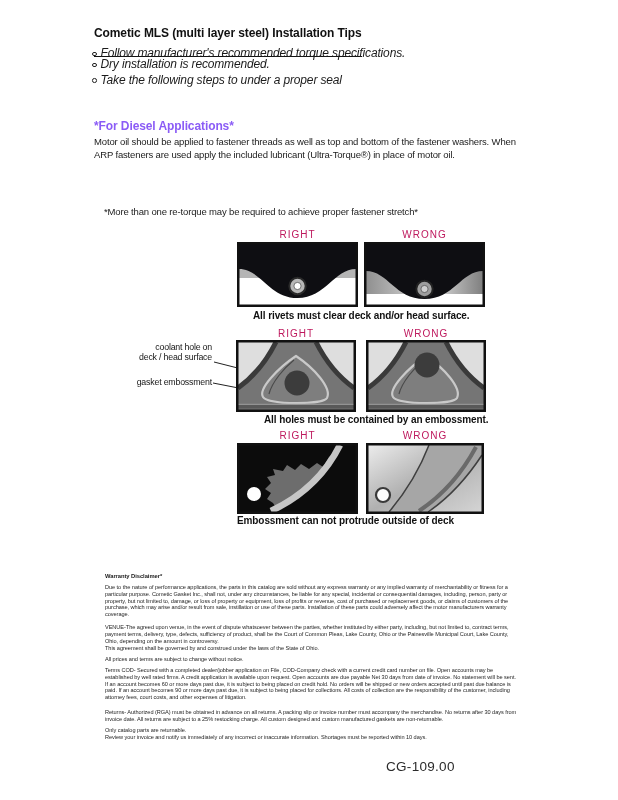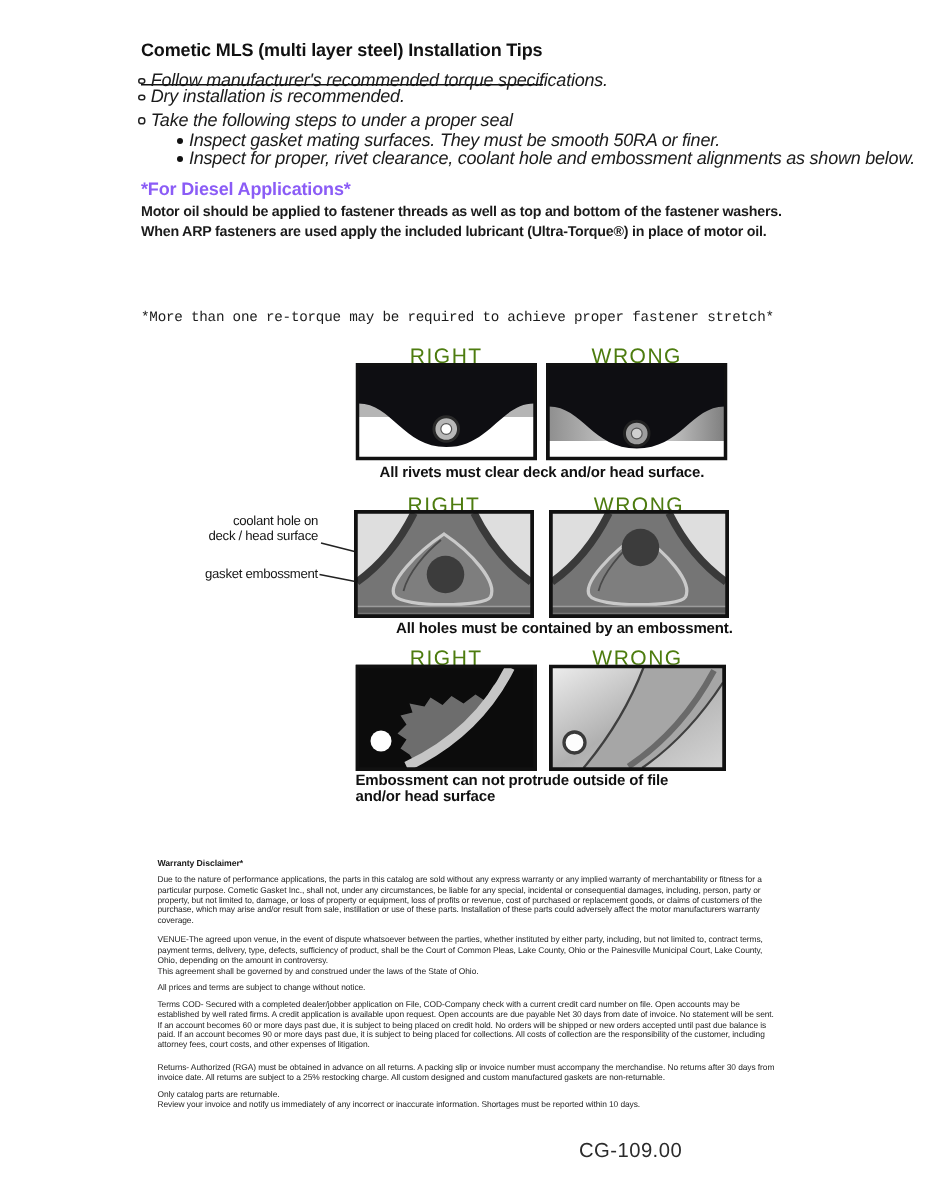--- a/index.html
+++ b/index.html
@@ -17,44 +17,42 @@
   .bullet-row { font-size:12px; letter-spacing:-0.15px; white-space:nowrap;font-style:italic; }
   .marker-o {
     display:inline-block; width:4.5px; height:4.5px; border:1px solid #222; border-radius:50%;
     margin-right:4px; position:relative; top:-1px; background:#fff;
   }
   .marker-f {
     display:inline-block; width:4px; height:4px; background:#111; border-radius:50%;
     margin-right:4px; position:relative; top:-1px;
   }
   .section-head { font-size:12px; font-weight:bold; letter-spacing:-0.1px; color:#8b5cf6; }
-  .rw-label { font-size:14px; letter-spacing:1px; color:#4d7c0f; text-align:center; width:121px; }
+  .rw-label { font-size:10px; letter-spacing:1px; color:#be185d; text-align:center; width:121px; }
   .caption { font-size:10px; font-weight:bold; letter-spacing:-0.1px; color:#111; line-height:10.5px; }
   .annot { font-size:8.8px; letter-spacing:-0.2px; line-height:9.6px; text-align:right; color:#161616; }
   .fine { font-size:5.6px; letter-spacing:-0.05px; line-height:6.8px; width:413px; color:#262626; }
   .fine-head { font-size:5.8px; font-weight:bold; color:#1a1a1a; }
   .pagenum { font-size:13.5px; letter-spacing:0.3px; color:#2b2b2b; }
   svg { display:block; }
 </style>
 </head>
 <body>
 
 <div class="page">
 
   <div class="abs title" style="left:94px; top:26px;">Cometic MLS (multi layer steel) Installation Tips</div>
 
   <div class="abs bullet-row" style="left:92px; top:46px;"><span class="marker-o"></span><span>Follow manufacturer's recommended torque specifications.</span></div>
   <div class="abs bullet-row" style="left:92px; top:57px;"><span class="marker-o"></span><span>Dry installation is recommended.</span></div>
   <div class="abs bullet-row" style="left:92px; top:72.5px;"><span class="marker-o"></span><span>Take the following steps to under a proper seal</span></div>
-  <div class="abs bullet-row" style="left:118px; top:85.5px;"><span class="marker-f"></span><span>Inspect gasket mating surfaces.  They must be smooth 50RA or finer.</span></div>
-  <div class="abs bullet-row" style="left:118px; top:97.5px;"><span class="marker-f"></span><span>Inspect for proper, rivet clearance, coolant hole and embossment alignments as shown below.</span></div>
 
   <div class="abs section-head" style="left:94px; top:119px;">*For Diesel Applications*</div>
-  <div class="abs body-txt" style="left:94px; top:136px; width:440px;font-weight:bold;">Motor oil should be applied to fastener threads as well as top and bottom of the fastener washers. When ARP fasteners are used apply the included lubricant (Ultra-Torque®) in place of motor oil.</div>
-  <div class="abs body-txt" style="left:94px; top:206px; width:440px;font-family:Liberation Mono, monospace;">*More than one re-torque may be required to achieve proper fastener stretch*</div>
+  <div class="abs body-txt" style="left:94px; top:136px; width:440px;">Motor oil should be applied to fastener threads as well as top and bottom of the fastener washers. When ARP fasteners are used apply the included lubricant (Ultra-Torque®) in place of motor oil.</div>
+  <div class="abs body-txt" style="left:104px; top:206px; width:440px;">*More than one re-torque may be required to achieve proper fastener stretch*</div>
 
   <div class="abs rw-label" style="left:237px; top:229px;">RIGHT</div>
   <div class="abs rw-label" style="left:364px; top:229px;">WRONG</div>
 
   <div class="abs" style="left:237px; top:242px;">
     <svg width="121" height="65" viewBox="0 0 121 65">
       <rect x="0" y="0" width="121" height="65" fill="#ffffff"></rect>
       <rect x="2" y="26" width="117" height="10" fill="#b5b5b5"></rect>
       <path d="M2,2 H119 V27 C97,27 89,56 60.5,56 C32,56 24,27 2,27 Z" fill="#0e0e12"></path>
       <circle cx="60.5" cy="44" r="8.2" fill="#b7b7b7" stroke="#2a2a2a" stroke-width="2"></circle>
@@ -153,22 +151,21 @@
       <rect x="0" y="0" width="118" height="71" fill="url(#steel3)"></rect>
       <path d="M63,2 H116 V14 C98,38 80,56 61,69 H23 C39,50 53,28 63,2 Z" fill="#a6a6a6"></path>
       <path d="M63,2 C53,28 39,50 23,69" stroke="#3f3f3f" stroke-width="1.5" fill="none"></path>
       <path d="M116,12 C99,38 81,56 62,69" stroke="#3f3f3f" stroke-width="1.5" fill="none"></path>
       <path d="M110,4 C95,32 77,52 53,68" stroke="#6a6a6a" stroke-width="4" fill="none"></path>
       <circle cx="17" cy="52" r="7" fill="#fdfdfd" stroke="#3a3a3a" stroke-width="2.2"></circle>
       <rect x="1.25" y="1.25" width="115.5" height="68.5" fill="none" stroke="#111111" stroke-width="2.5"></rect>
     </svg>
   </div>
   <div class="abs caption" style="left:237px; top:516px; width:270px;">
-    <div>Embossment can not protrude outside of file</div>
-    <div>and/or head surface</div>
+    <div>Embossment can not protrude outside of deck</div>
   </div>
 
   <div class="abs fine fine-head" style="left:105px; top:573px;">Warranty Disclaimer*</div>
   <div class="abs fine" style="left:105px; top:584px;">Due to the nature of performance applications, the parts in this catalog are sold without any express warranty or any implied warranty of merchantability or fitness for a particular purpose.  Cometic Gasket Inc., shall not, under any circumstances, be liable for any special, incidental or consequential damages, including, person, party or property, but not limited to, damage, or loss of property or equipment, loss of profits or revenue, cost of purchased or replacement goods, or claims of customers of the purchase, which may arise and/or result from sale, instillation or use of these parts.  Installation of these parts could adversely affect the motor manufacturers warranty coverage.</div>
   <div class="abs fine" style="left:105px; top:624px;">VENUE-The agreed upon venue, in the event of dispute whatsoever between the parties, whether instituted by either party, including, but not limited to, contract terms, payment terms, delivery, type, defects, sufficiency of product, shall be the Court of Common Pleas, Lake County, Ohio or the Painesville Municipal Court, Lake County, Ohio, depending on the amount in controversy.</div>
   <div class="abs fine" style="left:105px; top:645px;">This agreement shall be governed by and construed under the laws of the State of Ohio.</div>
   <div class="abs fine" style="left:105px; top:656px;">All prices and terms are subject to change without notice.</div>
   <div class="abs fine" style="left:105px; top:667px;">Terms COD- Secured with a completed dealer/jobber application on File, COD-Company check with a current credit card number on file.  Open accounts may be established by well rated firms.  A credit application is available upon request.  Open accounts are due payable Net 30 days from date of invoice.  No statement will be sent.  If an account becomes 60 or more days past due, it is subject to being placed on credit hold.  No orders will be shipped or new orders accepted until past due balance is paid.  If an account becomes 90 or more days past due, it is subject to being placed for collections.  All costs of collection are the responsibility of the customer, including attorney fees, court costs, and other expenses of litigation.</div>
   <div class="abs fine" style="left:105px; top:709px;">Returns- Authorized (RGA) must be obtained in advance on all returns.  A packing slip or invoice number must accompany the merchandise.  No returns after 30 days from invoice date.  All returns are subject to a 25% restocking charge.  All custom designed and custom manufactured gaskets are non-returnable.</div>
   <div class="abs fine" style="left:105px; top:727px;">Only catalog parts are returnable.</div>

